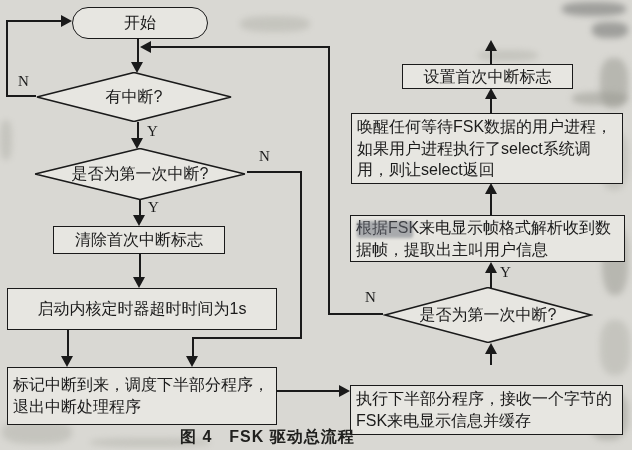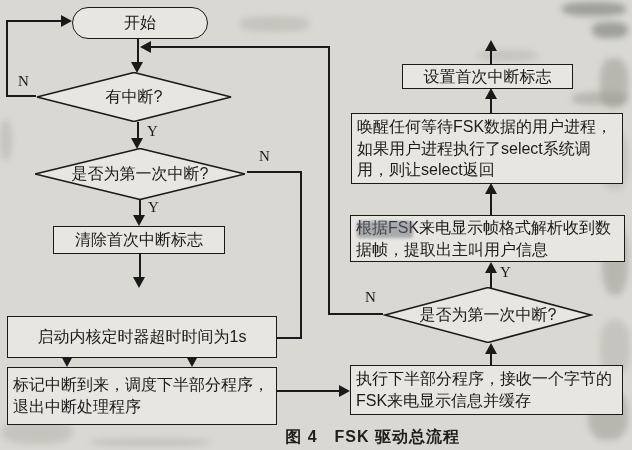--- a/index.html
+++ b/index.html
@@ -42,21 +42,21 @@
   .ah.left{border-width:6px 11px 6px 0;border-right-color:var(--line,#1a1a1a);}
   .ah.right{border-width:6px 0 6px 11px;border-left-color:var(--line,#1a1a1a);}
   .bl{
     position:absolute;
     font-family:"Liberation Serif",serif;
     font-size:15px;color:var(--text,#1b1b1b);
   }
   
   .caption{
     position:absolute;left:180px;top:427px;width:280px;
-    text-align:right;font-weight:bold;font-size:16px;
+    text-align:left;font-weight:bold;font-size:16px;
     color:#20201e;letter-spacing:1px;
   }
   
   .g{position:absolute;filter:blur(3px);border-radius:40%;background:#97978f;opacity:.5;}
   .gd{background:#70716f;opacity:.55;}
   .gl{background:#aeaea6;opacity:.45;}
   .smudge{
     position:absolute;left:6px;top:5px;width:56px;height:17px;
     background:rgba(106,110,122,.5);filter:blur(1.5px);border-radius:3px;
   }
@@ -152,29 +152,29 @@
     <svg viewBox="0 0 100 100" preserveAspectRatio="none">
       <polygon points="50,1 99,50 50,99 1,50" style="fill:var(--node-fill,#e7e6e1);stroke:var(--line,#1a1a1a);stroke-width:1.6" vector-effect="non-scaling-stroke"></polygon>
     </svg>
     <span class="lbl">是否为第一次中断?</span>
   </div>
 
   <div class="node rect" style="left:53px;top:226px;width:172px;height:28px;">
     <span>清除首次中断标志</span>
   </div>
 
-  <div class="node rect" style="left:7px;top:288px;width:270px;height:42px;margin-top:28px;">
+  <div class="node rect" style="left:7px;top:288px;width:270px;height:42px;">
     <span>启动内核定时器超时时间为1s</span>
   </div>
 
   <div class="node rect" style="left:7px;top:367px;width:270px;height:58px;">
     <span>标记中断到来，调度下半部分程序，退出中断处理程序</span>
   </div>
 
-  <div class="node rect" style="left:350px;top:365px;width:273px;height:50px;">
+  <div class="node rect" style="left:350px;top:385px;width:273px;height:50px;">
     <span>执行下半部分程序，接收一个字节的FSK来电显示信息并缓存</span>
   </div>
 
   <div class="node diamond" style="left:383px;top:287px;width:210px;height:56px;">
     <svg viewBox="0 0 100 100" preserveAspectRatio="none">
       <polygon points="50,1 99,50 50,99 1,50" style="fill:var(--node-fill,#e7e6e1);stroke:var(--line,#1a1a1a);stroke-width:1.6" vector-effect="non-scaling-stroke"></polygon>
     </svg>
     <span class="lbl">是否为第一次中断?</span>
   </div>
 

